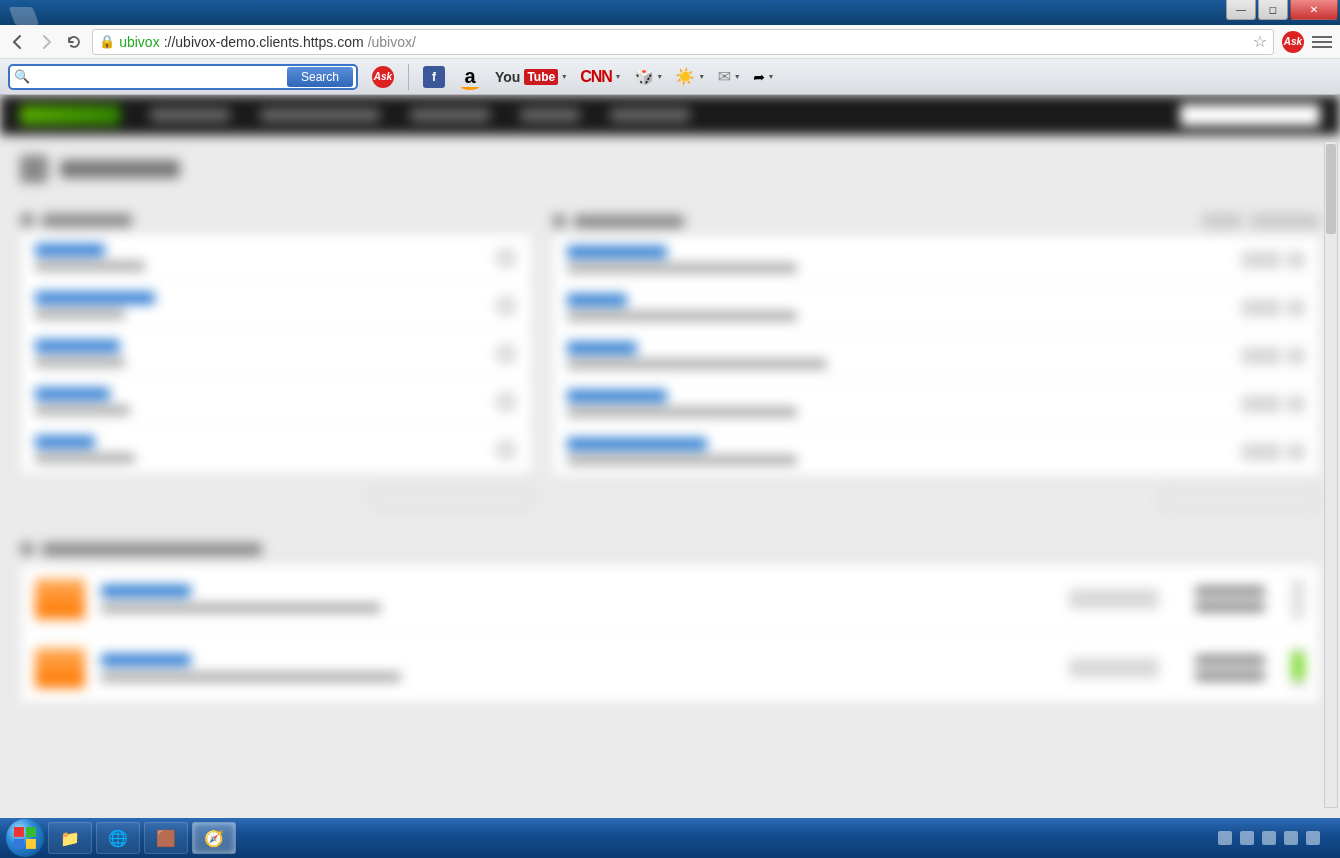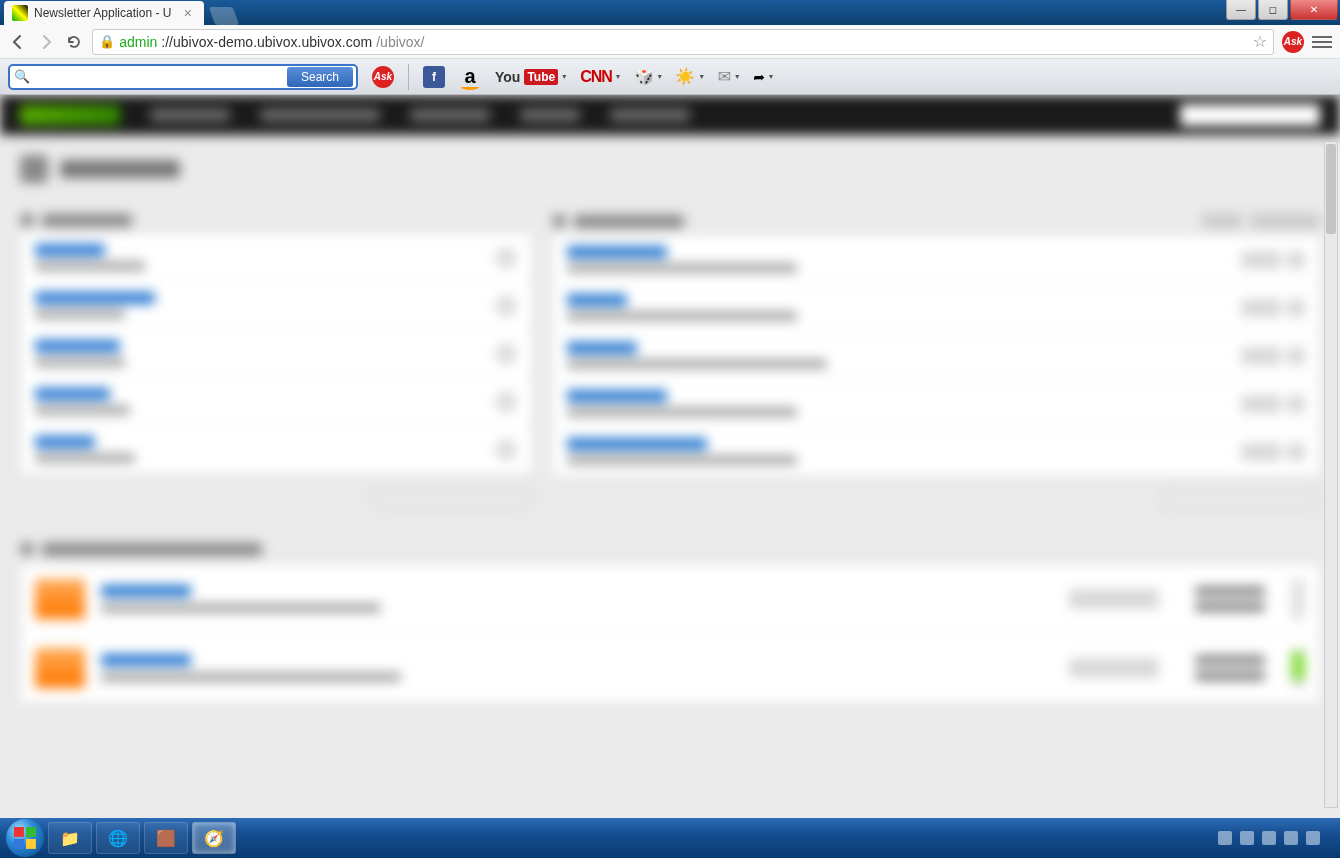--- a/index.html
+++ b/index.html
@@ -285,25 +285,20 @@
   padding-right: 6px;
 }
 .tray .trayicon { width: 14px; height: 14px; background:#cde; border-radius:2px; opacity: .6; }
 .tray .clock { display:flex; flex-direction:column; align-items:flex-end; line-height:1.1; filter: blur(1.2px); }
 </style>
 </head>
 <body>
 
 <div class="titlebar">
   <div class="tabstrip">
-    <div class="chrome-tab">
-      <span class="favicon"></span>
-      <span>Newsletter Application - U</span>
-      <span class="tab-close">×</span>
-    </div>
     <div class="newtab"></div>
   </div>
   <div class="window-controls-right">
     <div class="winbtn min">—</div>
     <div class="winbtn max">◻</div>
     <div class="winbtn close">✕</div>
   </div>
 </div>
 
 <div class="chrome-nav">
@@ -317,22 +312,22 @@
         <path d="M6 2 L12 8 L6 14" stroke="#bbb" stroke-width="2" fill="none" stroke-linecap="round"></path>
       </svg>
   </div>
   <div class="navicon">
     <svg width="16" height="16" viewBox="0 0 16 16">
         <path d="M3 8a5 5 0 1 1 1.8 3.8M3 8V4M3 8h4" stroke="#5a5a5a" stroke-width="1.8" fill="none" stroke-linecap="round"></path>
       </svg>
   </div>
   <div class="omnibox">
     <span class="lock-icon">🔒</span>
-    <span class="url-secure">admin</span>
-    <span class="url-rest">://ubivox-demo.ubivox.ubivox.com</span>
+    <span class="url-secure">ubivox</span>
+    <span class="url-rest">://ubivox-demo.clients.https.com</span>
     <span class="url-path">/ubivox/</span>
     <span class="star-icon">☆</span>
   </div>
   <div class="ask-badge">Ask</div>
   <div class="chrome-menu">
       <span></span>
       <span></span>
       <span></span>
     </div>
 </div>

